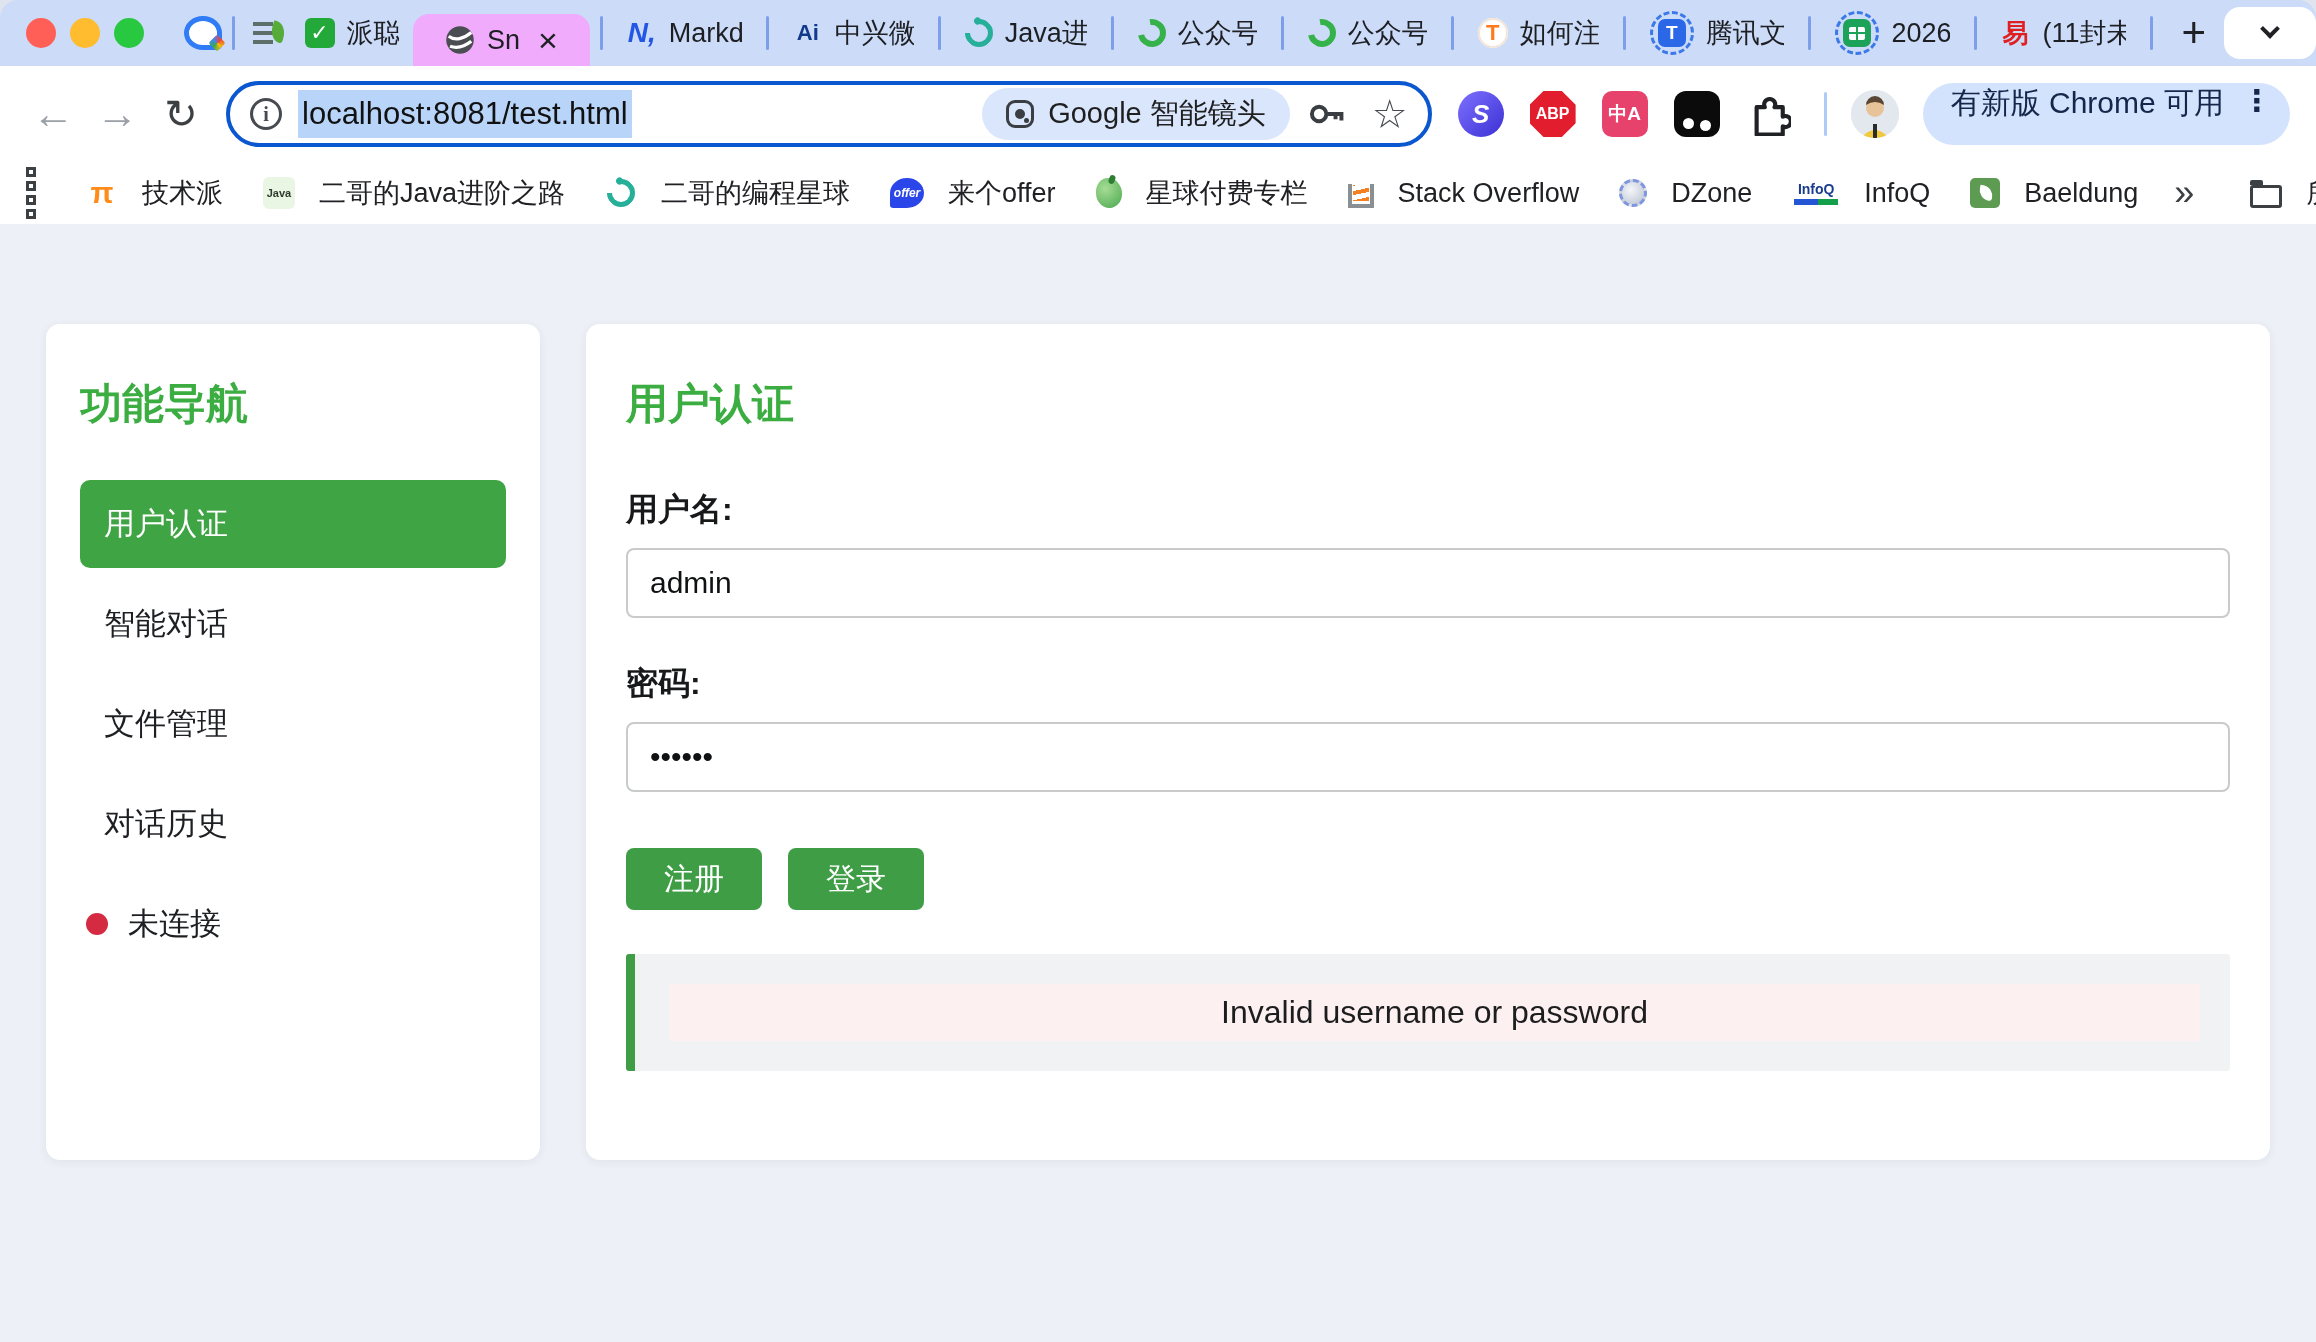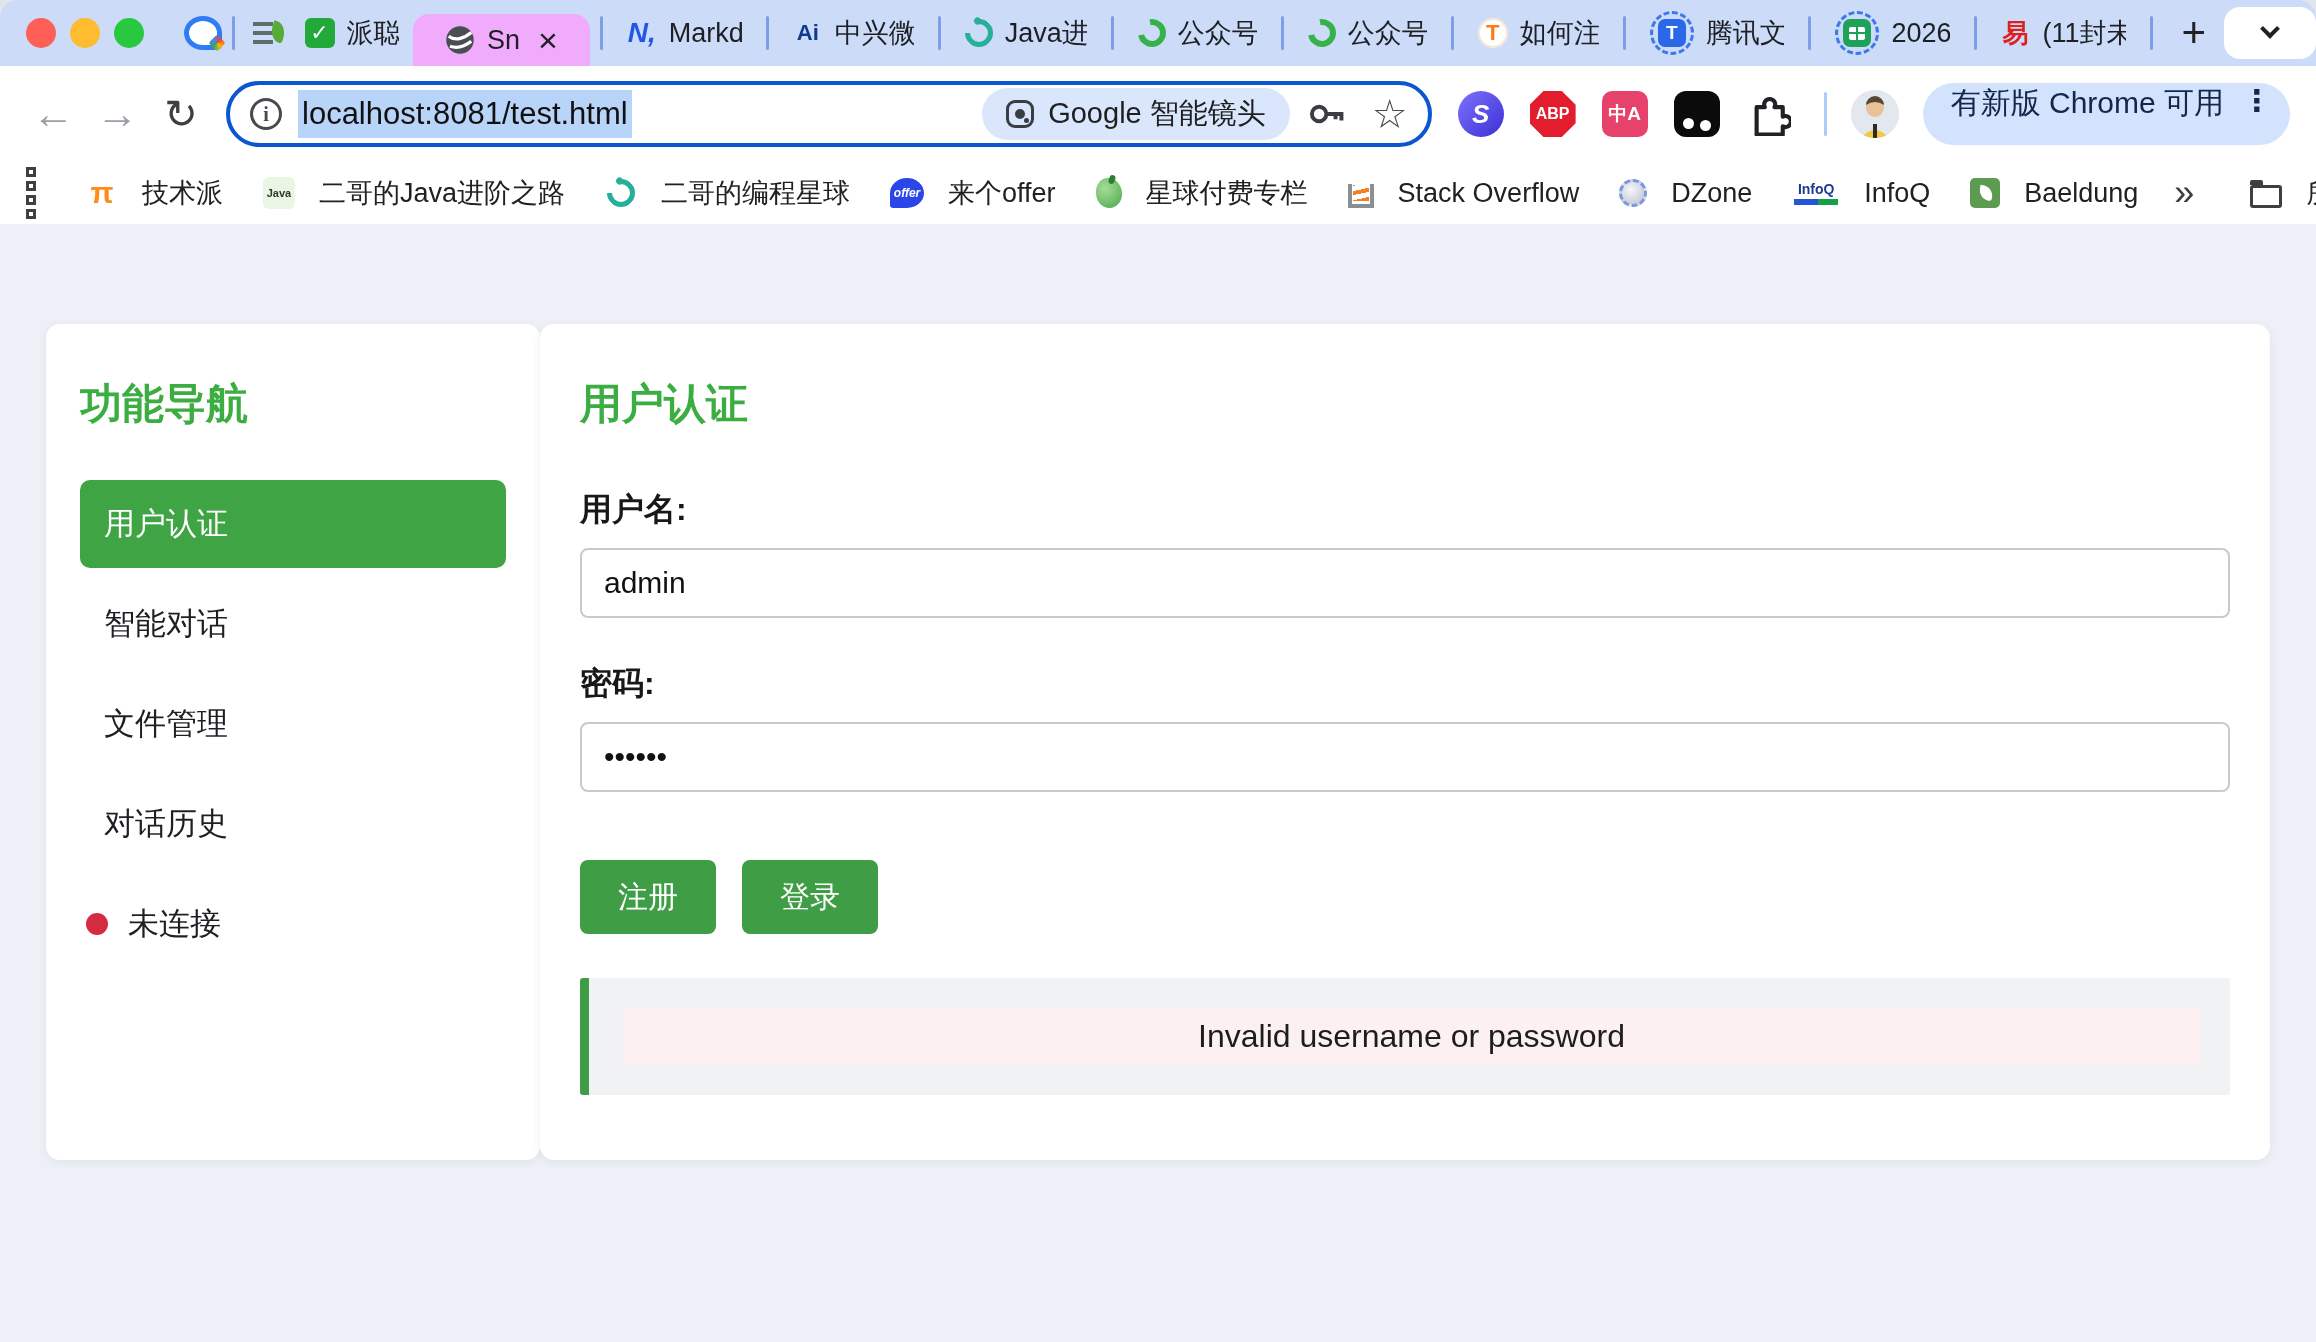--- a/index.html
+++ b/index.html
@@ -97,36 +97,36 @@
   .bm-infoq b { font-size:14px; color:#1a3c8f; line-height:1; }
   .bm-infoq i { width:44px; height:6px; background:linear-gradient(to right, #2455d4 0 55%, #14a04a 55% 100%); }
   .bm-bael { width:30px; height:30px; background:#5e9b52; border-radius:5px; }
   .bm-bael::after { content:""; position:absolute; left:9px; top:8px; width:14px; height:14px; background:#fff; border-radius:0 100% 4px 100%; transform:rotate(12deg); }
   .bm-chev { font-size:36px; color:#3c4043; margin-left:auto; padding:0 6px; }
   .bmsep { width:3px; height:38px; background:#aecbf7; border-radius:2px; }
   .folder-ic { width:32px; height:23px; border:3px solid #3c4043; border-radius:3px; position:relative; margin-top:6px; }
   .folder-ic::before { content:""; position:absolute; top:-8px; left:-3px; width:13px; height:5px; background:#3c4043; border-radius:2px 2px 0 0; }
 
   
-  .content { flex:1; background:#edf0f6; padding:100px 46px 0 46px; display:flex; align-items:flex-start; }
+  .content { flex:1; background:#edf0f6; padding:100px 46px 0 46px; display:flex; gap:46px; align-items:flex-start; }
   .card { background:#fff; border-radius:14px; box-shadow:0 2px 10px rgba(40,60,100,.07); height:836px; }
   .sidebar { width:494px; padding:52px 34px; flex:none; }
   .side-title { font-size:42px; font-weight:800; color:#3bad41; margin-bottom:48px; }
   .nav-item { height:88px; display:flex; align-items:center; padding:0 24px; border-radius:10px; margin-bottom:12px; font-size:31px; color:#1d1f23; }
   .nav-item.active { background:#3fa444; color:#fff; }
   .status-row { height:88px; display:flex; align-items:center; gap:20px; padding:0 6px; font-size:31px; color:#1d1f23; }
   .status-dot { width:22px; height:22px; border-radius:50%; background:#d42a42; flex:none; }
 
   .main-card { flex:1; padding:52px 40px; }
   .main-title { font-size:42px; font-weight:800; color:#3bad41; margin-bottom:56px; }
   .field-label { font-size:32px; font-weight:800; color:#17181a; margin:44px 0 16px; }
   .field-label.first { margin-top:0; }
   .text-input { width:100%; height:70px; border:2px solid #c8cacc; border-radius:8px; font-size:30px; padding:0 22px; color:#101112; font-family:inherit; background:#fff; outline:none; }
   .btn-row { display:flex; gap:26px; margin-top:56px; }
-  .btn { background:#3f9d45; color:#fff; border:none; border-radius:8px; height:74px; padding:0 38px; font-size:30px; font-family:inherit;margin-top:12px; }
+  .btn { background:#3f9d45; color:#fff; border:none; border-radius:8px; height:62px; padding:0 38px; font-size:30px; font-family:inherit; }
   .result-box { margin-top:44px; background:#f1f2f3; border-left:9px solid #3f9d45; border-radius:3px; padding:30px 30px 30px 34px; }
   .error-msg { background:#fdf0f0; padding:10px 26px; font-size:32px; color:#1c1d1f;text-align:center; }
 </style>
 </head>
 <body>
 
 <div class="window">
 
   <div class="tabstrip">
     <div class="traffic">

